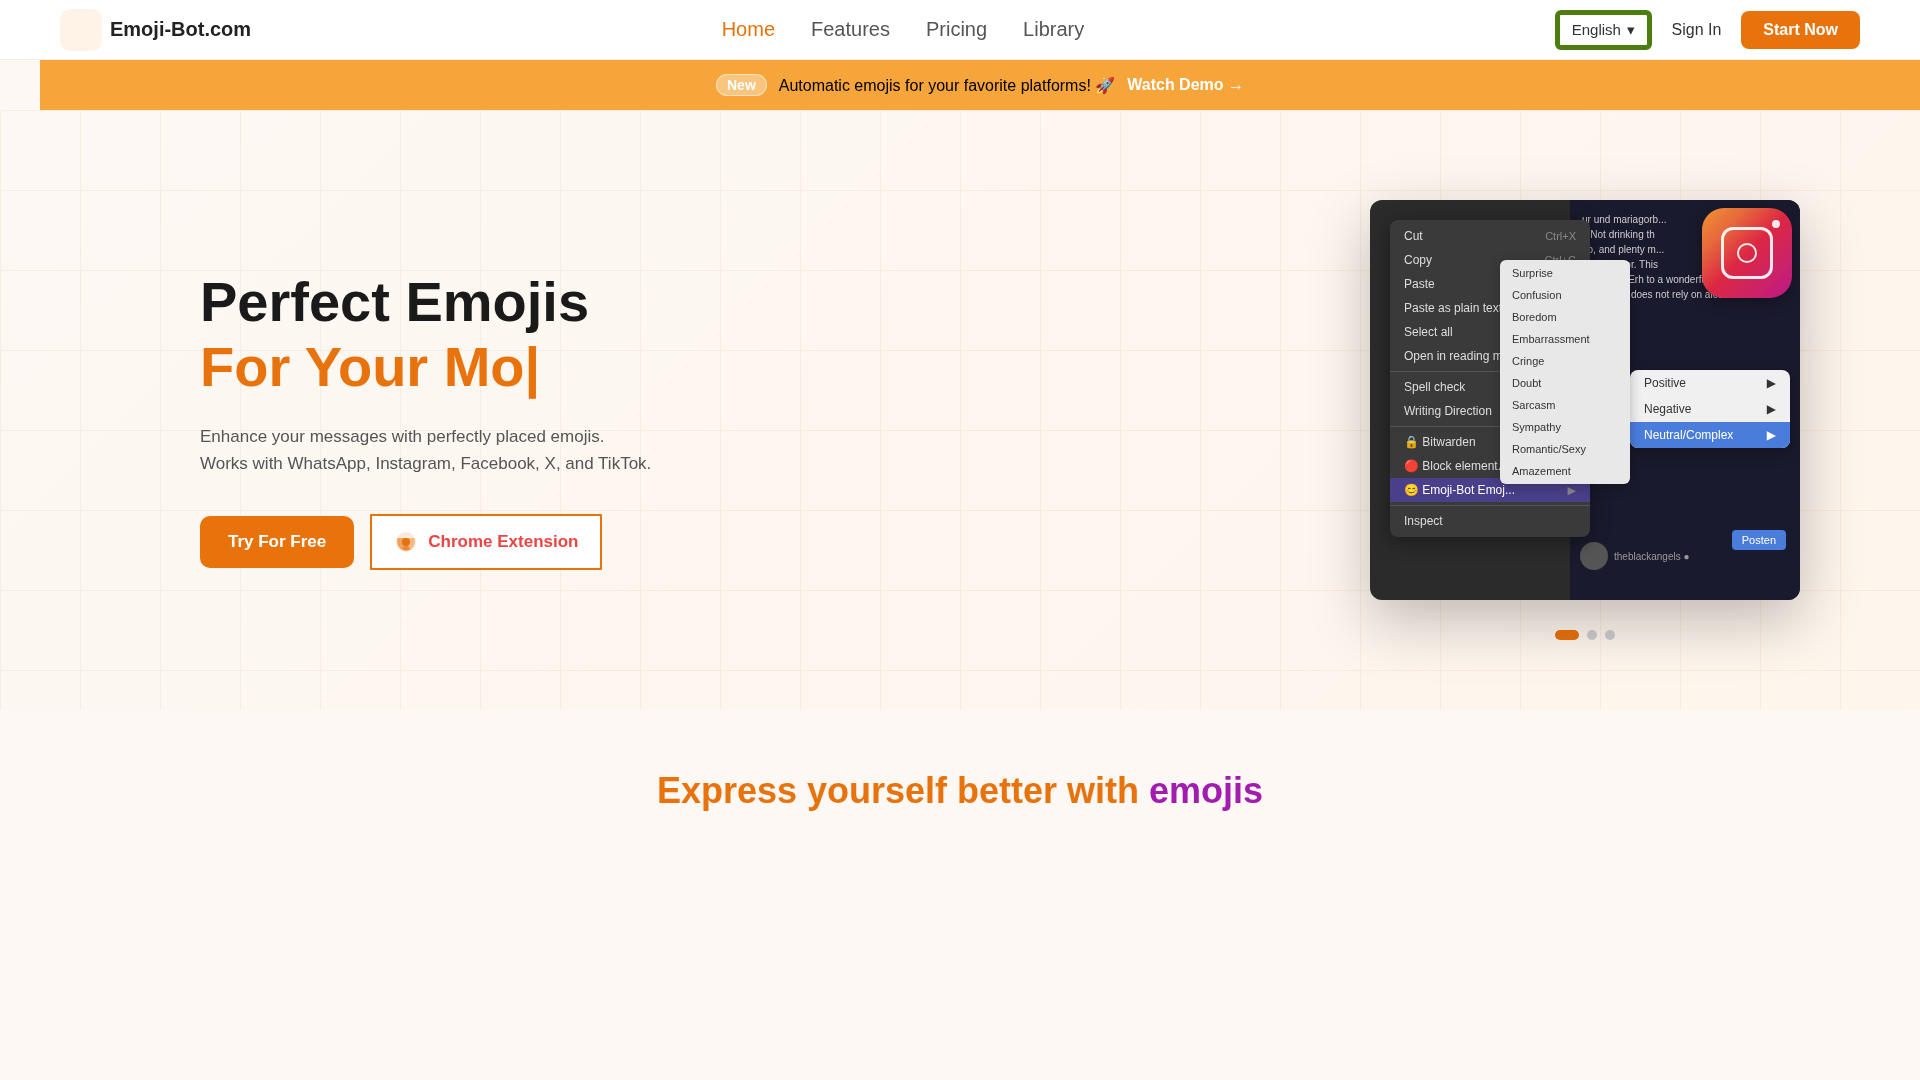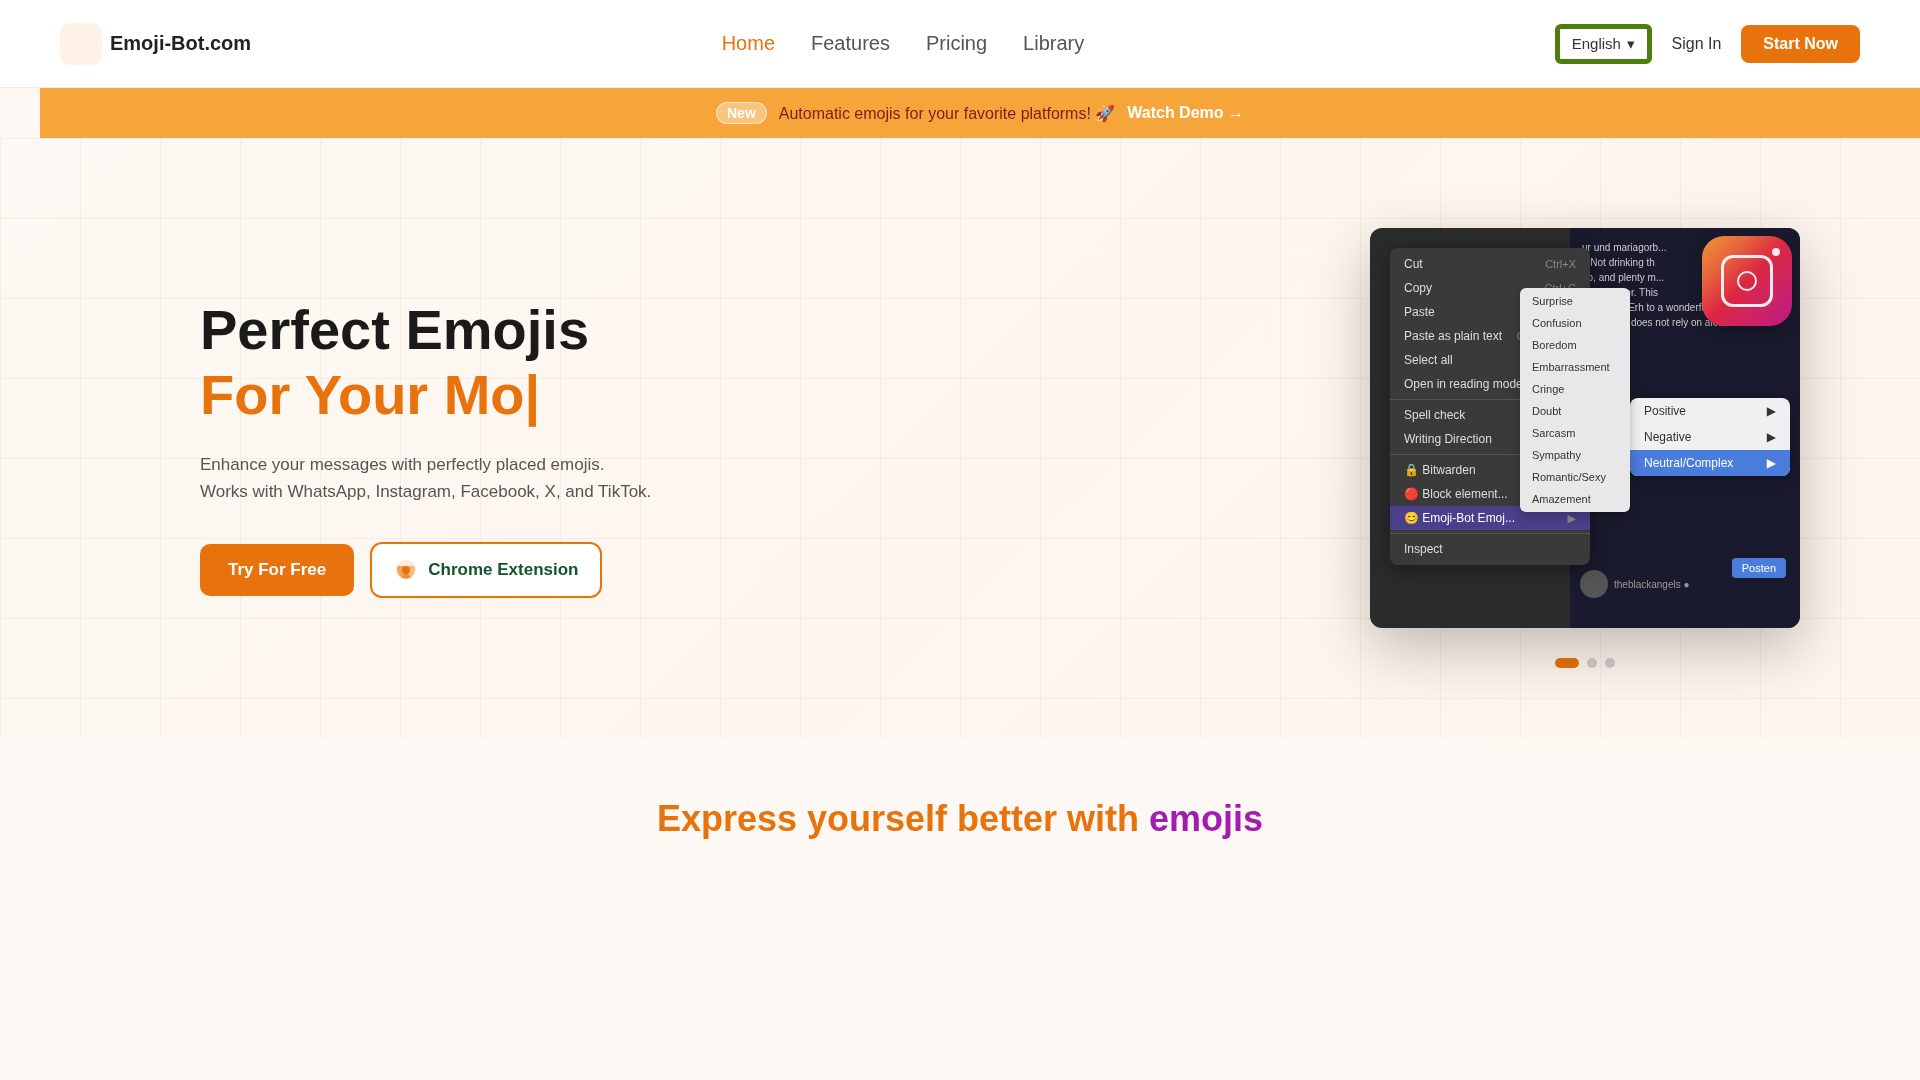--- a/index.html
+++ b/index.html
@@ -1,21 +1,21 @@
 <!DOCTYPE html>
 <html><head>
   <meta charset="utf-8">
   <style>
     * { margin: 0; padding: 0; box-sizing: border-box; }
     body { font-family: -apple-system, BlinkMacSystemFont, 'Segoe UI', sans-serif; background: #fdf8f3; min-height: 1080px; }
 
     
     .navbar {
       display: flex; align-items: center; justify-content: space-between;
-      padding: 0 60px; height: 88px; background: #fff;
+      padding: 0 60px; height: 60px; background: #fff;
       border-bottom: 1px solid #f0ece8; position: sticky; top: 0; z-index: 100;
     }
     .nav-logo { display: flex; align-items: center; gap: 8px; text-decoration: none; }
     .nav-logo-icon { width: 42px; height: 42px; }
     .nav-logo-text { font-size: 20px; font-weight: 700; color: #222; }
     .nav-links { display: flex; align-items: center; gap: 36px; }
     .nav-link { text-decoration: none; font-size: 20px; color: #555; cursor: pointer; }
     .nav-link.active { color: #e8720c; }
     .nav-right { display: flex; align-items: center; gap: 20px; }
     .lang-select {
@@ -37,21 +37,21 @@
     
     .banner {
       background: #f5a53a; display: flex; align-items: center;
       justify-content: center; gap: 12px; padding: 14px 13px; margin-left: 40px;
     }
     .banner-new-badge {
       background: rgba(255,255,255,0.35); color: #fff;
       border-radius: 12px; padding: 2px 10px; font-size: 14px; font-weight: 700;
       border: 1px solid rgba(255,255,255,0.5);
     }
-    .banner-text { color: #7f1d1d; font-size: 16px; font-weight: 500; }
+    .banner-text { color: #000000; font-size: 16px; font-weight: 500; }
     .banner-link {
       color: #fff; font-size: 16px; font-weight: 600;
       text-decoration: none; cursor: pointer;
     }
 
     
     .hero {
       display: flex; align-items: center; justify-content: space-between;
       padding: 60px 120px 40px 200px; min-height: 600px;
       background: linear-gradient(135deg, #fdf8f3 0%, #fef5ec 100%);
@@ -68,22 +68,22 @@
     .hero-title-orange { font-size: 56px; font-weight: 800; color: #e8720c; line-height: 1.15; margin-bottom: 24px; }
     .hero-desc { font-size: 17px; color: #555; line-height: 1.6; margin-bottom: 36px; }
     .hero-buttons { display: flex; align-items: center; gap: 16px; }
     .try-free-btn {
       background: #e8720c; color: #fff; border: none;
       border-radius: 10px; padding: 16px 28px;
       font-size: 17px; font-weight: 700; cursor: pointer;
     }
     .chrome-ext-btn {
       display: flex; align-items: center; gap: 10px;
-      border: 2px solid #e8720c; background: #fff; color: #14532d;
-      border-radius: 12px; padding: 14px 22px;
+      border: 2px solid #e8720c; background: #fff; color: #ef4444;
+      border-radius: 1px; padding: 14px 22px;
       font-size: 17px; font-weight: 600; cursor: pointer;
     }
     .chrome-icon { width: 24px; height: 24px; }
 
     
     .hero-right { position: relative; z-index: 1; width: 430px; }
     .mockup-container {
       position: relative; width: 430px; height: 410px;
     }
     .mockup-main {
@@ -328,21 +328,21 @@
           <div class="emoji-panel-item emoji-panel-sub">
             <span>Negative</span>
               <span>▶</span>
           </div>
           <div class="emoji-panel-item active-item emoji-panel-sub">
             <span>Neutral/Complex</span>
               <span>▶</span>
           </div>
         </div>
 
-        <div style="position:absolute;right:170px;top:60px;background:#e8e8e8;border-radius:6px;width:110px;padding:2px 0;box-shadow:0 3px 12px rgba(0,0,0,0.25);">
+        <div style="position:absolute;right:170px;top:60px;background:#e8e8e8;border-radius:6px;width:130px;padding:2px 0;box-shadow:0 3px 12px rgba(0,0,0,0.25);">
           <div style="padding:5px 12px;font-size:11px;color:#333;">Surprise</div>
           <div style="padding:5px 12px;font-size:11px;color:#333;">Confusion</div>
           <div style="padding:5px 12px;font-size:11px;color:#333;">Boredom</div>
           <div style="padding:5px 12px;font-size:11px;color:#333;">Embarrassment</div>
           <div style="padding:5px 12px;font-size:11px;color:#333;">Cringe</div>
           <div style="padding:5px 12px;font-size:11px;color:#333;">Doubt</div>
           <div style="padding:5px 12px;font-size:11px;color:#333;">Sarcasm</div>
           <div style="padding:5px 12px;font-size:11px;color:#333;">Sympathy</div>
           <div style="padding:5px 12px;font-size:11px;color:#333;">Romantic/Sexy</div>
           <div style="padding:5px 12px;font-size:11px;color:#333;">Amazement</div>

